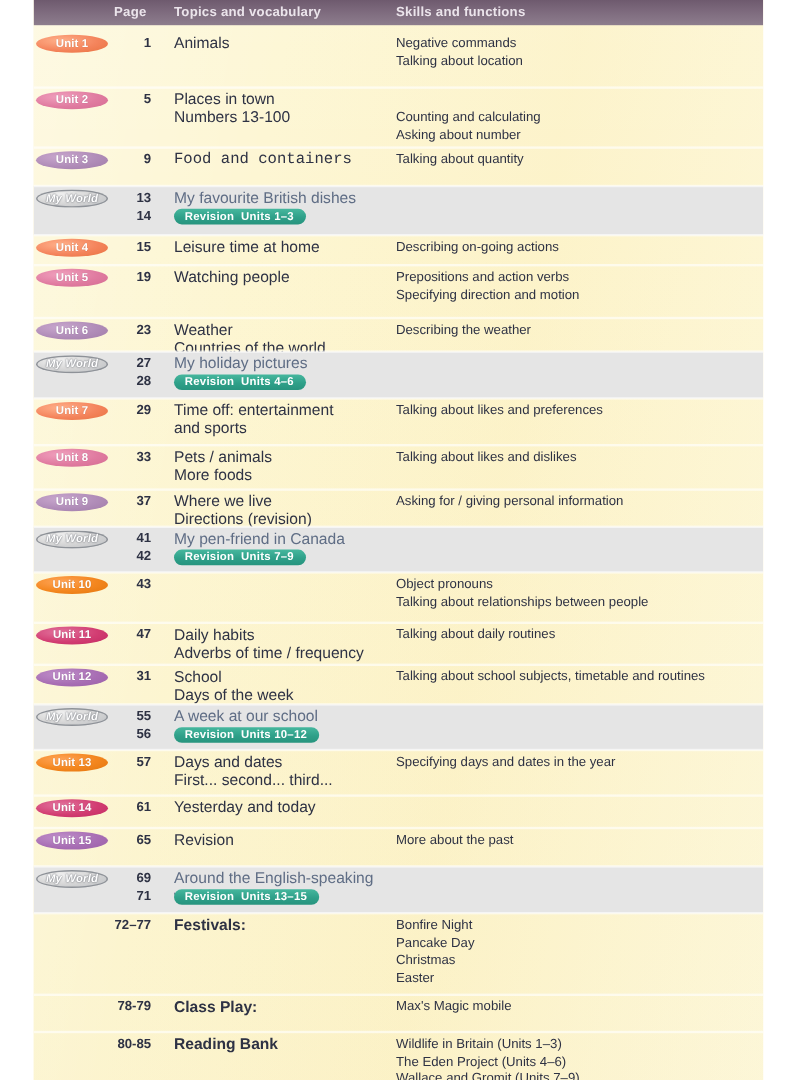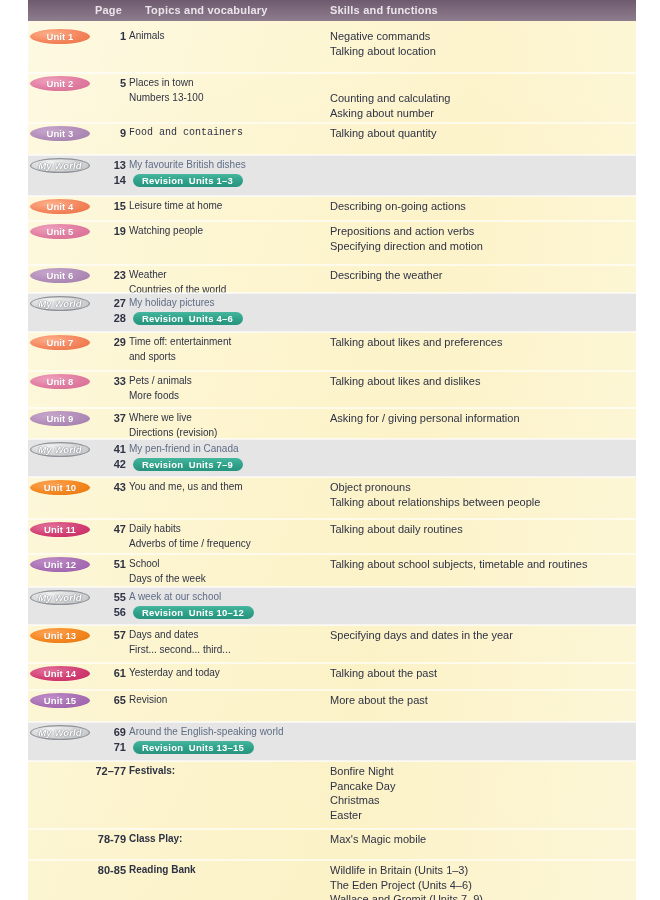--- a/index.html
+++ b/index.html
@@ -105,41 +105,41 @@
     text-align: right;
     font-size: 11px;
     color: #2e3244;
     font-weight: bold;
     white-space: nowrap;
   }
   .page-no.range { left: 44px; width: 54px; }
 
   .topics {
     position: absolute;
-    left: 101px; width: 185px;
-    font-size: 10px;
+    left: 117px; width: 185px;
+    font-size: 13px;
     line-height: 14.5px;
     color: #2e3244;
     white-space: pre-line;
   }
   .skills {
     position: absolute;
     left: 302px; width: 300px;
     font-size: 11px;
     line-height: 14.5px;
     color: #2e3244;
     white-space: pre-line;
   }
   .topics.muted, .skills.muted { color: #5f6d85; }
   .topics.bold { font-weight: bold; }
 
   
   .revision {
     position: absolute;
-    left: 105px;
+    left: 117px;
     height: 13px;
     padding: 0 10px 0 9px;
     border-radius: 7px;
     background: linear-gradient(180deg,#46b79e 0%, #2fa089 55%, #27947e 100%);
     color: #ffffff;
     font-size: 9.5px;
     font-weight: bold;
     letter-spacing: .2px;
     display: inline-flex;
     align-items: center;
@@ -249,36 +249,35 @@
           <div class="badge silver">My World</div>
           <div class="page-no" style="top: 4px;">41</div>
           <div class="topics muted" style="top: 3px;">My pen-friend in Canada</div>
           <div class="page-no" style="top: 19px;">42</div>
           <div class="revision" style="top: 19px;">Revision  Units 7–9</div>
         </div>
         <div class="sep" style="top: 438px;"></div>
         <div class="row cream" style="top: 477px; height: 42px;">
           <div class="badge orange2">Unit 10</div>
           <div class="page-no" style="top: 4px;">43</div>
-          <div class="topics" style="top: 3px;">You and me, us and them</div>
           <div class="skills" style="top: 3px;">Object pronouns
 Talking about relationships between people</div>
         </div>
         <div class="sep" style="top: 476px;"></div>
         <div class="row cream" style="top: 519px; height: 35px;">
           <div class="badge pink2">Unit 11</div>
           <div class="page-no" style="top: 4px;">47</div>
           <div class="topics" style="top: 3px;">Daily habits
 Adverbs of time / frequency</div>
           <div class="skills" style="top: 3px;">Talking about daily routines</div>
         </div>
         <div class="sep" style="top: 518px;"></div>
         <div class="row cream" style="top: 554px; height: 33px;">
           <div class="badge purple2">Unit 12</div>
-          <div class="page-no" style="top: 4px;">51</div>
+          <div class="page-no" style="top: 4px;">31</div>
           <div class="topics" style="top: 3px;">School
 Days of the week</div>
           <div class="skills" style="top: 3px;">Talking about school subjects, timetable and routines</div>
         </div>
         <div class="sep" style="top: 553px;"></div>
         <div class="row white" style="top: 587px; height: 38px;">
           <div class="badge silver">My World</div>
           <div class="page-no" style="top: 4px;">55</div>
           <div class="topics muted" style="top: 3px;">A week at our school</div>
           <div class="page-no" style="top: 19px;">56</div>
@@ -290,21 +289,20 @@
           <div class="page-no" style="top: 4px;">57</div>
           <div class="topics" style="top: 3px;">Days and dates
 First... second... third...</div>
           <div class="skills" style="top: 3px;">Specifying days and dates in the year</div>
         </div>
         <div class="sep" style="top: 624px;"></div>
         <div class="row cream" style="top: 663px; height: 27px;">
           <div class="badge pink2">Unit 14</div>
           <div class="page-no" style="top: 4px;">61</div>
           <div class="topics" style="top: 3px;">Yesterday and today</div>
-          <div class="skills" style="top: 3px;">Talking about the past</div>
         </div>
         <div class="sep" style="top: 662px;"></div>
         <div class="row cream" style="top: 690px; height: 32px;">
           <div class="badge purple2">Unit 15</div>
           <div class="page-no" style="top: 4px;">65</div>
           <div class="topics" style="top: 3px;">Revision</div>
           <div class="skills" style="top: 3px;">More about the past</div>
         </div>
         <div class="sep" style="top: 689px;"></div>
         <div class="row white" style="top: 722px; height: 39px;">

